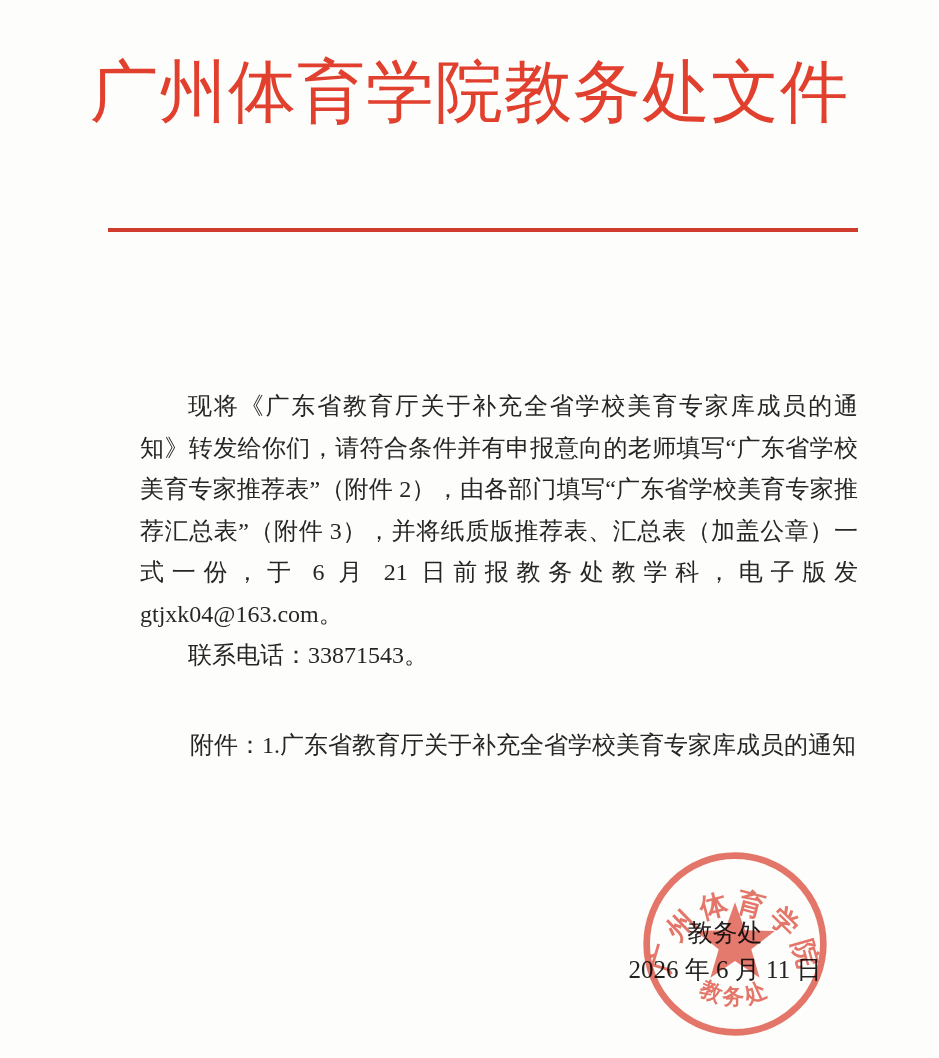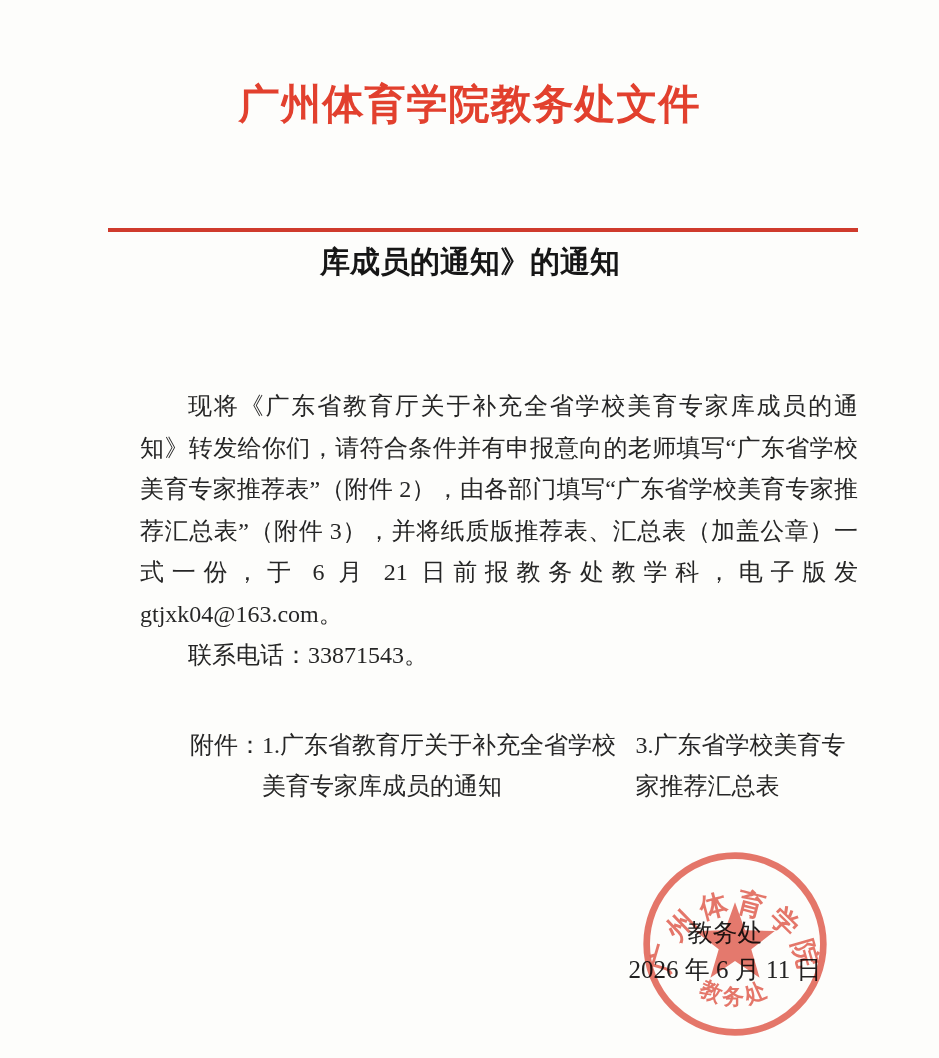--- a/index.html
+++ b/index.html
@@ -6,25 +6,25 @@
   html,body { background:#ffffff; }
   .page {
     position:relative;
     width:939px; height:1058px;
     background:#fdfdfb;
     overflow:hidden;
     font-family:"Liberation Serif","DejaVu Serif",serif;
     color:#2b2b2b;
   }
   .doc-header {
-    position:absolute; top:68px; left:0; width:100%;
+    position:absolute; top:56px; left:0; width:100%;
     text-align:center;
     font-family:"Liberation Serif","DejaVu Serif",serif;
-    font-weight:bold;
-    font-size:41px; line-height:72px;
+    font-weight:normal;
+    font-size:68px; line-height:72px;
     color:#e2402e;
     letter-spacing:1px;
   }
   .red-line {
     position:absolute; top:228px; left:108px;
     width:750px; height:4px;
     background:#cf3b2c;
   }
   .doc-title {
     position:absolute; top:238px; left:70px; width:800px;
@@ -74,32 +74,30 @@
 </head>
 <body>
 
 <div class="page">
 
   <div class="doc-header">广州体育学院教务处文件</div>
 
   <div class="red-line"></div>
 
   <div class="doc-title">
-    <div>库成员的通知》的通知</div>
   </div>
 
   <div class="body-block">
     <p class="para">现将《广东省教育厅关于补充全省学校美育专家库成员的通知》转发给你们，请符合条件并有申报意向的老师填写“广东省学校美育专家推荐表”（附件 2），由各部门填写“广东省学校美育专家推荐汇总表”（附件 3），并将纸质版推荐表、汇总表（加盖公章）一式一份，于 6 月 21 日前报教务处教学科，电子版发 gtjxk04@163.com。</p>
     <div class="contact">联系电话：33871543。</div>
 
     <div class="attachments">
       <div class="label">附件：</div>
       <div class="items">
         <div>1.广东省教育厅关于补充全省学校美育专家库成员的通知</div>
-        <div>3.广东省学校美育专家推荐汇总表</div>
       </div>
     </div>
   </div>
 
   <div class="signature">
     <div>教务处</div>
     <div>2026 年 6 月 11 日</div>
   </div>
 
   <svg class="seal" viewBox="0 0 200 200">

